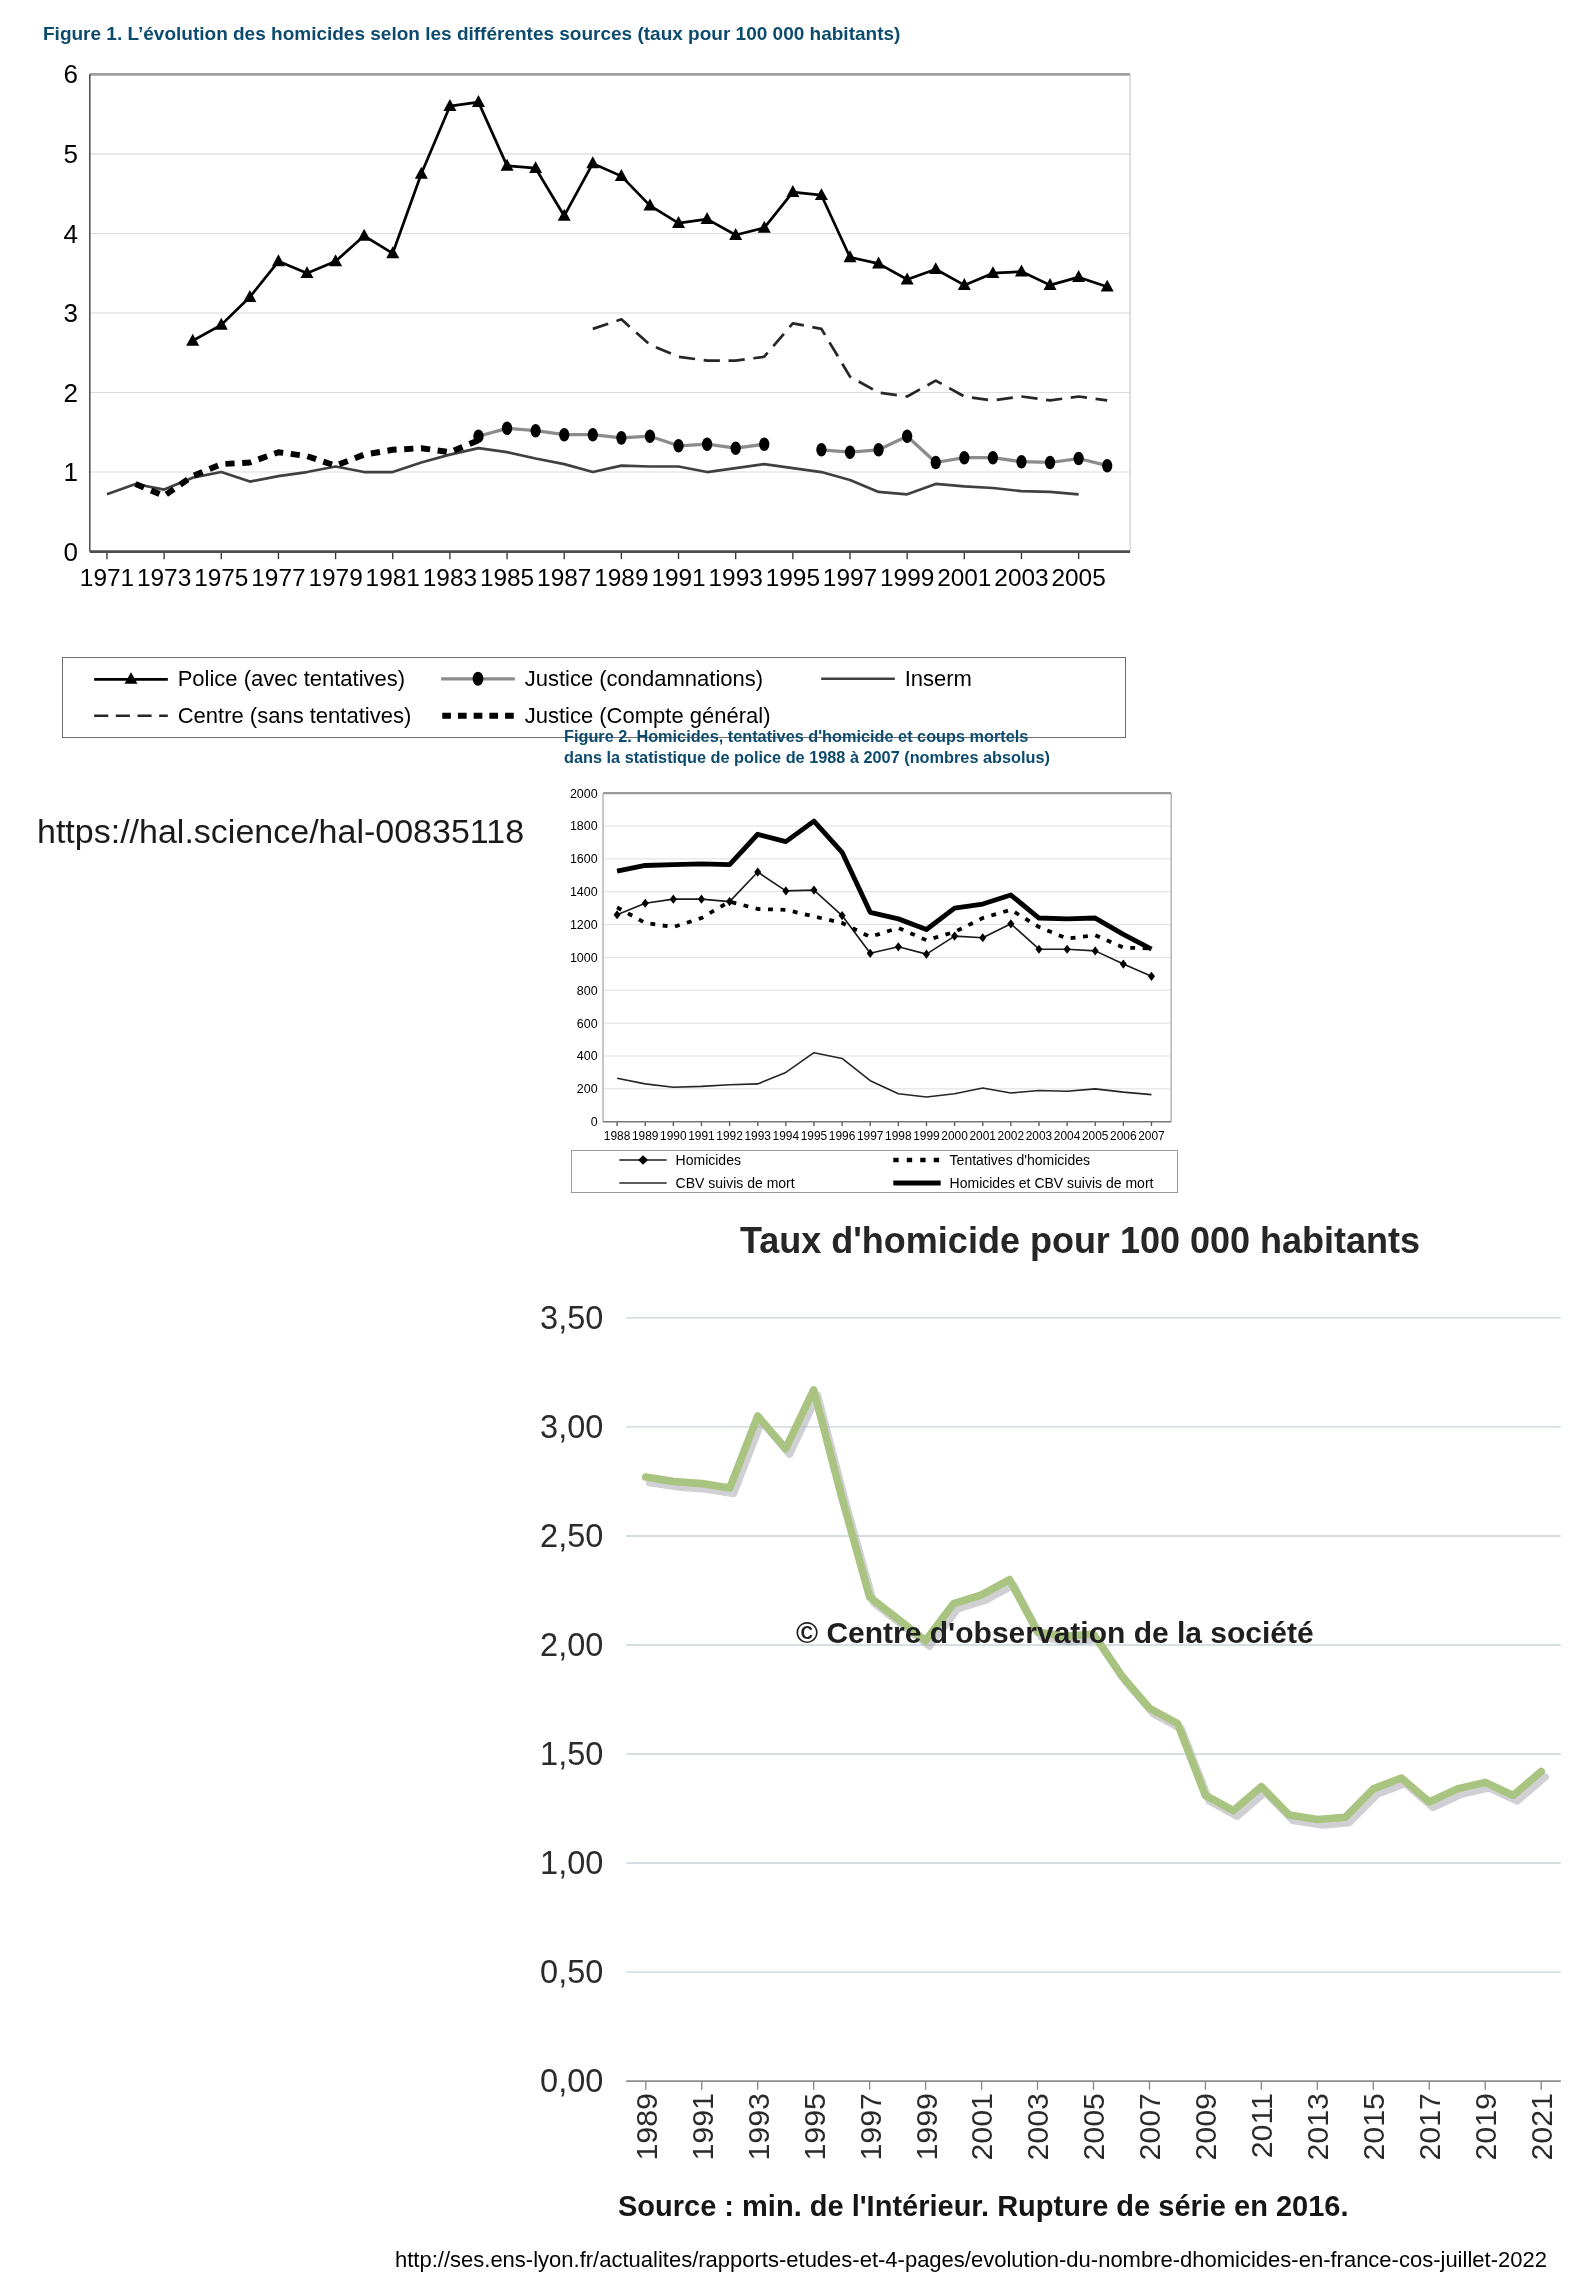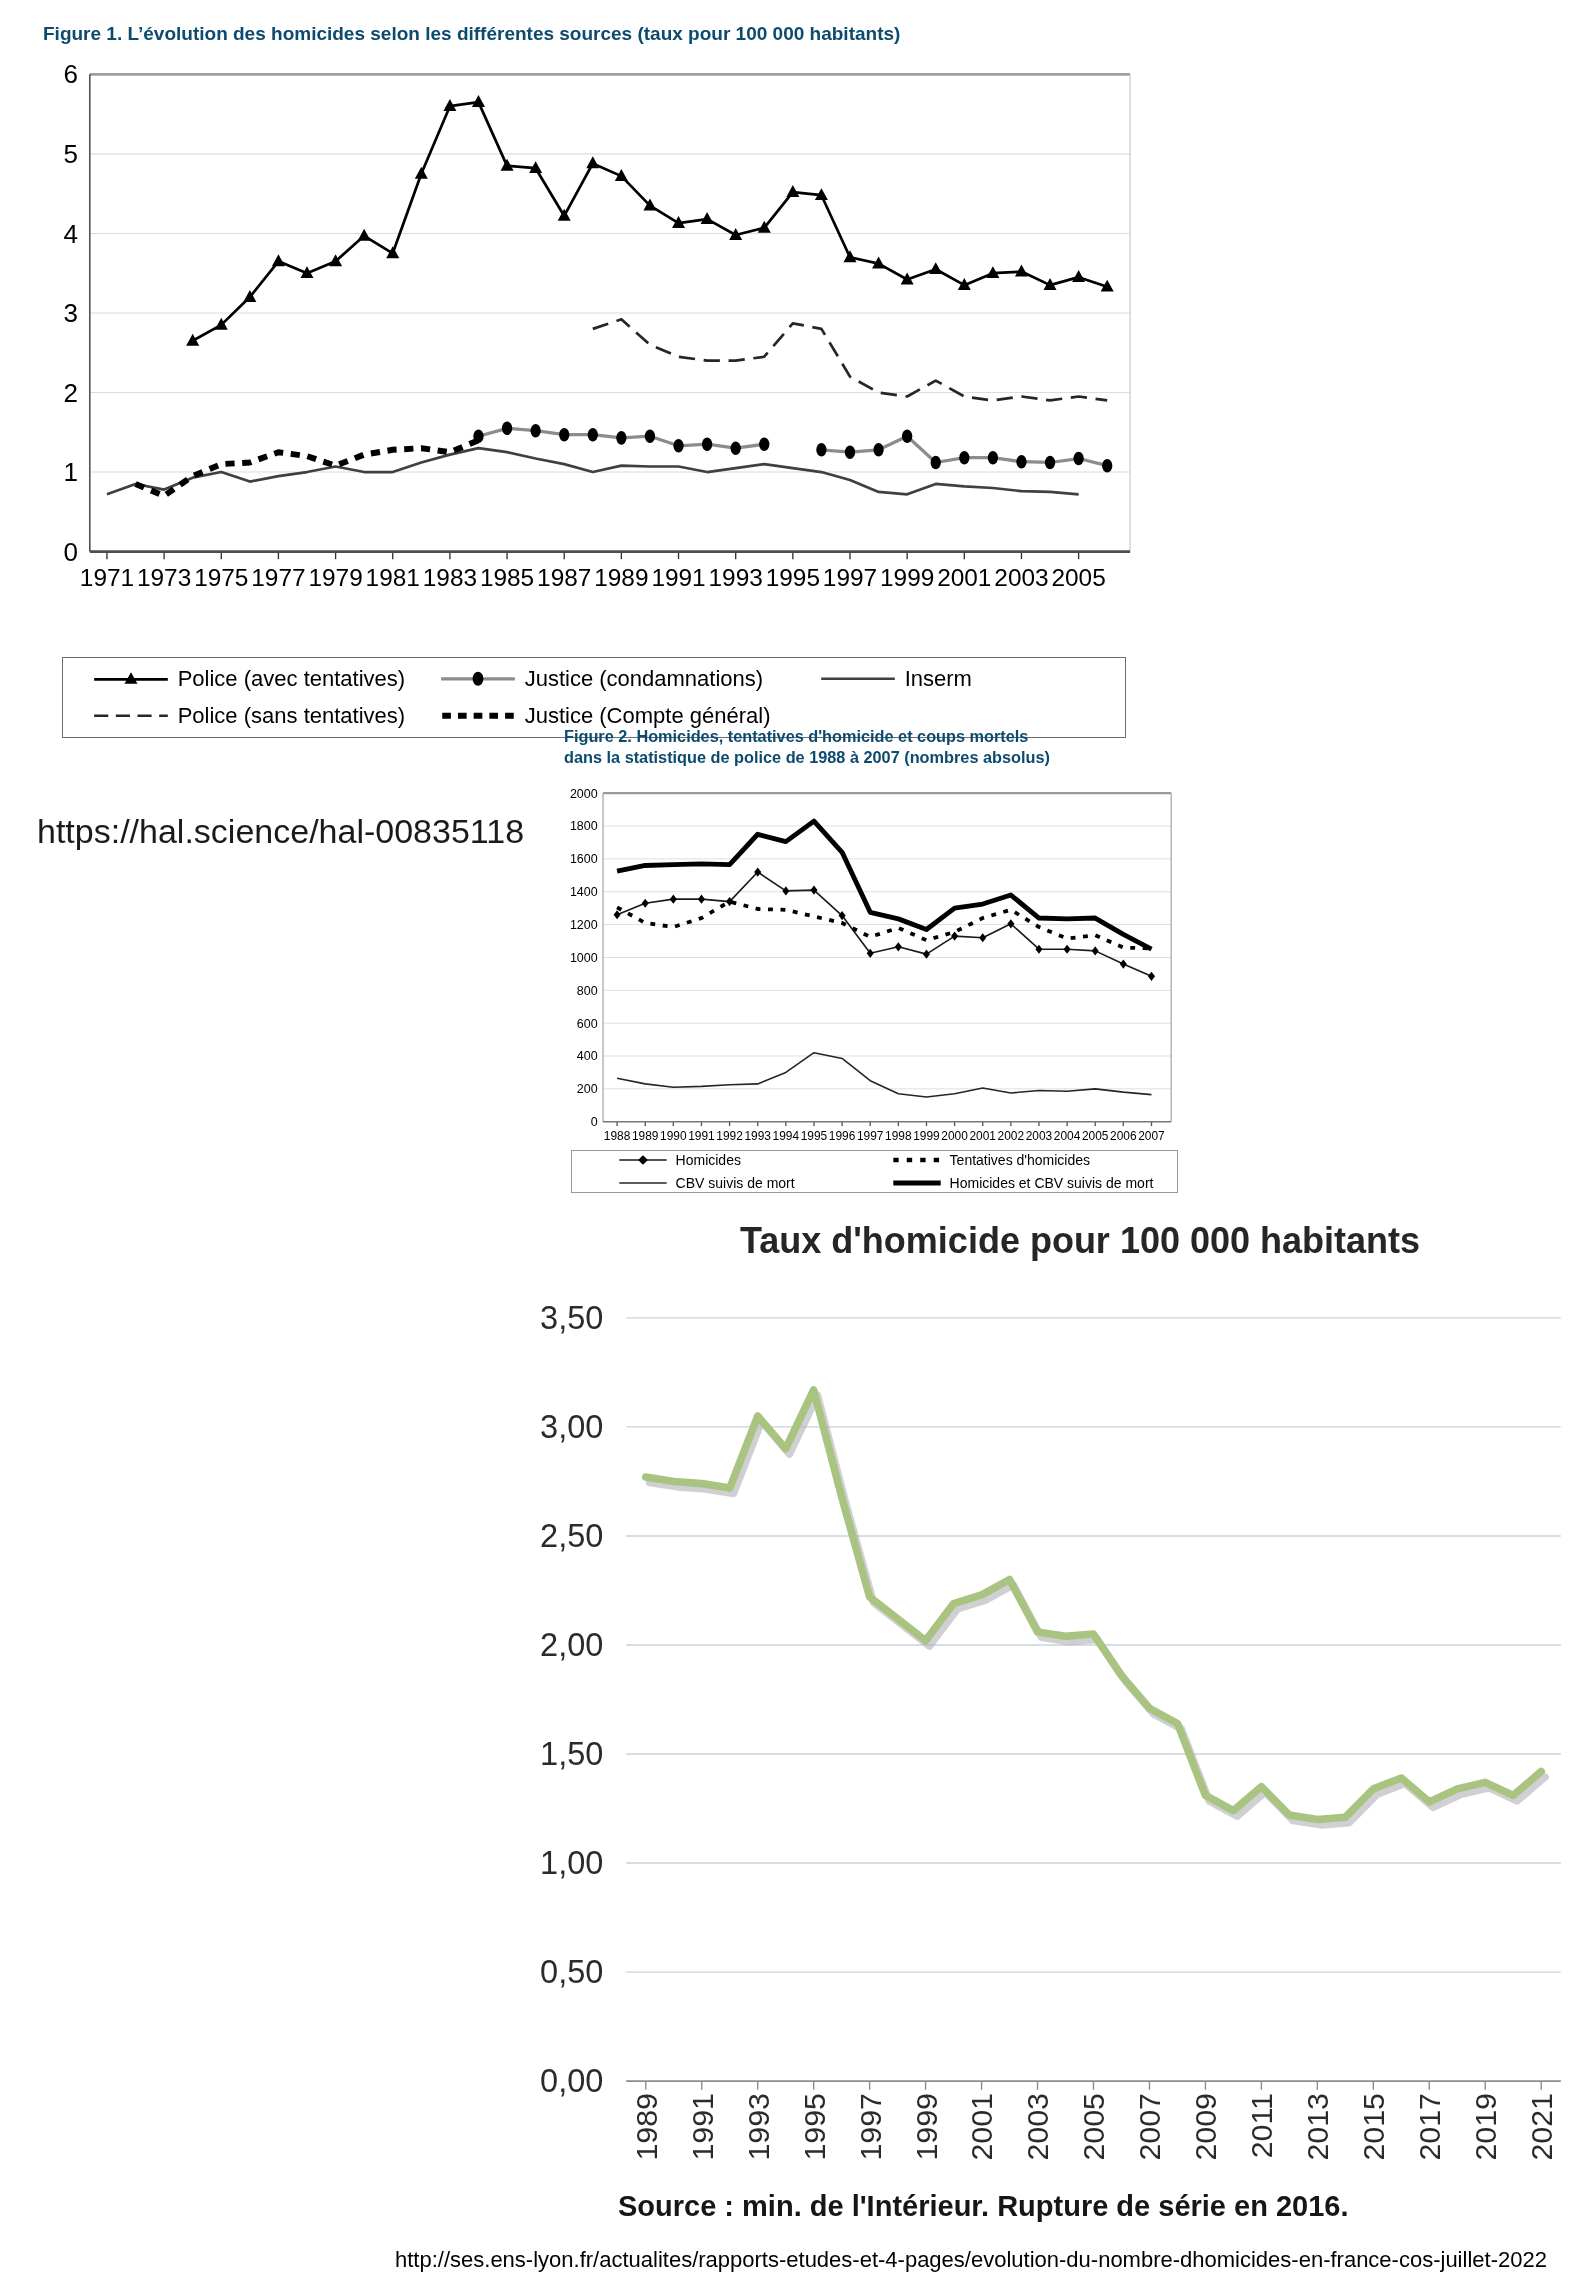--- a/index.html
+++ b/index.html
@@ -170,21 +170,21 @@
     <div class="leg-item">
       <svg class="leg-sample" width="76" height="19.5" viewBox="0 0 140 36">
         <line x1="2" y1="18" x2="138" y2="18" stroke="#404040" stroke-width="5"></line>
       </svg>
       <span>Inserm</span>
     </div>
     <div class="leg-item">
       <svg class="leg-sample" width="76" height="19.5" viewBox="0 0 140 36">
         <line x1="2" y1="18" x2="138" y2="18" stroke="#262626" stroke-width="5" stroke-dasharray="26 14"></line>
       </svg>
-      <span>Police (sans tentatives)</span>
+      <span>Centre (sans tentatives)</span>
     </div>
     <div class="leg-item">
       <svg class="leg-sample" width="76" height="19.5" viewBox="0 0 140 36">
         <line x1="4" y1="18" x2="138" y2="18" stroke="#000" stroke-width="11" stroke-dasharray="16 13"></line>
       </svg>
       <span>Justice (Compte général)</span>
     </div>
   </div>
 
   <div id="fig2-title" class="navy-title">
@@ -365,19 +365,20 @@
       <text transform="translate(1808.9 1517) rotate(-90)" text-anchor="end" font-size="56" fill="#2b2b2b" font-family="&quot;Liberation Sans&quot;, sans-serif">2019</text>
       <line x1="1891.889221556884" x2="1891.889221556884" y1="1495" y2="1511" stroke="#8a8a8a" stroke-width="2.5"></line>
       <text transform="translate(1912.0 1517) rotate(-90)" text-anchor="end" font-size="56" fill="#2b2b2b" font-family="&quot;Liberation Sans&quot;, sans-serif">2021</text>
       <line x1="205" y1="1495" x2="1928" y2="1495" stroke="#8c8c8c" stroke-width="3"></line>
       <g transform="translate(7,10)" opacity="0.6">
         <polyline points="241.1,381.5 292.7,389.5 344.3,393.5 395.9,401.6 447.5,268.9 499.0,329.2 550.6,220.7 602.2,417.6 653.8,602.6 705.4,642.8 757.0,683.0 808.6,614.6 860.2,598.5 911.7,570.4 963.3,666.9 1014.9,674.9 1066.5,670.9 1118.1,747.3 1169.7,807.6 1221.3,835.7 1272.8,968.4 1324.4,996.5 1376.0,952.3 1427.6,1004.6 1479.2,1012.6 1530.8,1008.6 1582.4,956.3 1634.0,936.2 1685.5,980.4 1737.1,956.3 1788.7,944.3 1840.3,968.4 1891.9,924.2" fill="none" stroke="#b1b1b8" stroke-width="14" stroke-linejoin="round" stroke-linecap="round"></polyline>
       </g>
       <polyline points="241.1,381.5 292.7,389.5 344.3,393.5 395.9,401.6 447.5,268.9 499.0,329.2 550.6,220.7 602.2,417.6 653.8,602.6 705.4,642.8 757.0,683.0 808.6,614.6 860.2,598.5 911.7,570.4 963.3,666.9 1014.9,674.9 1066.5,670.9 1118.1,747.3 1169.7,807.6 1221.3,835.7 1272.8,968.4 1324.4,996.5 1376.0,952.3 1427.6,1004.6 1479.2,1012.6 1530.8,1008.6 1582.4,956.3 1634.0,936.2 1685.5,980.4 1737.1,956.3 1788.7,944.3 1840.3,968.4 1891.9,924.2" fill="none" stroke="#a9c480" stroke-width="14" stroke-linejoin="round" stroke-linecap="round"></polyline>
     </svg>
 
+  <div id="fig3-annotation">© Centre d'observation de la société</div>
 
   <div id="fig3-source">Source : min. de l'Intérieur. Rupture de série en 2016.</div>
 
   <div class="footer-url">http://ses.ens-lyon.fr/actualites/rapports-etudes-et-4-pages/evolution-du-nombre-dhomicides-en-france-cos-juillet-2022</div>
 
 </div>
 
 
 </body></html>

